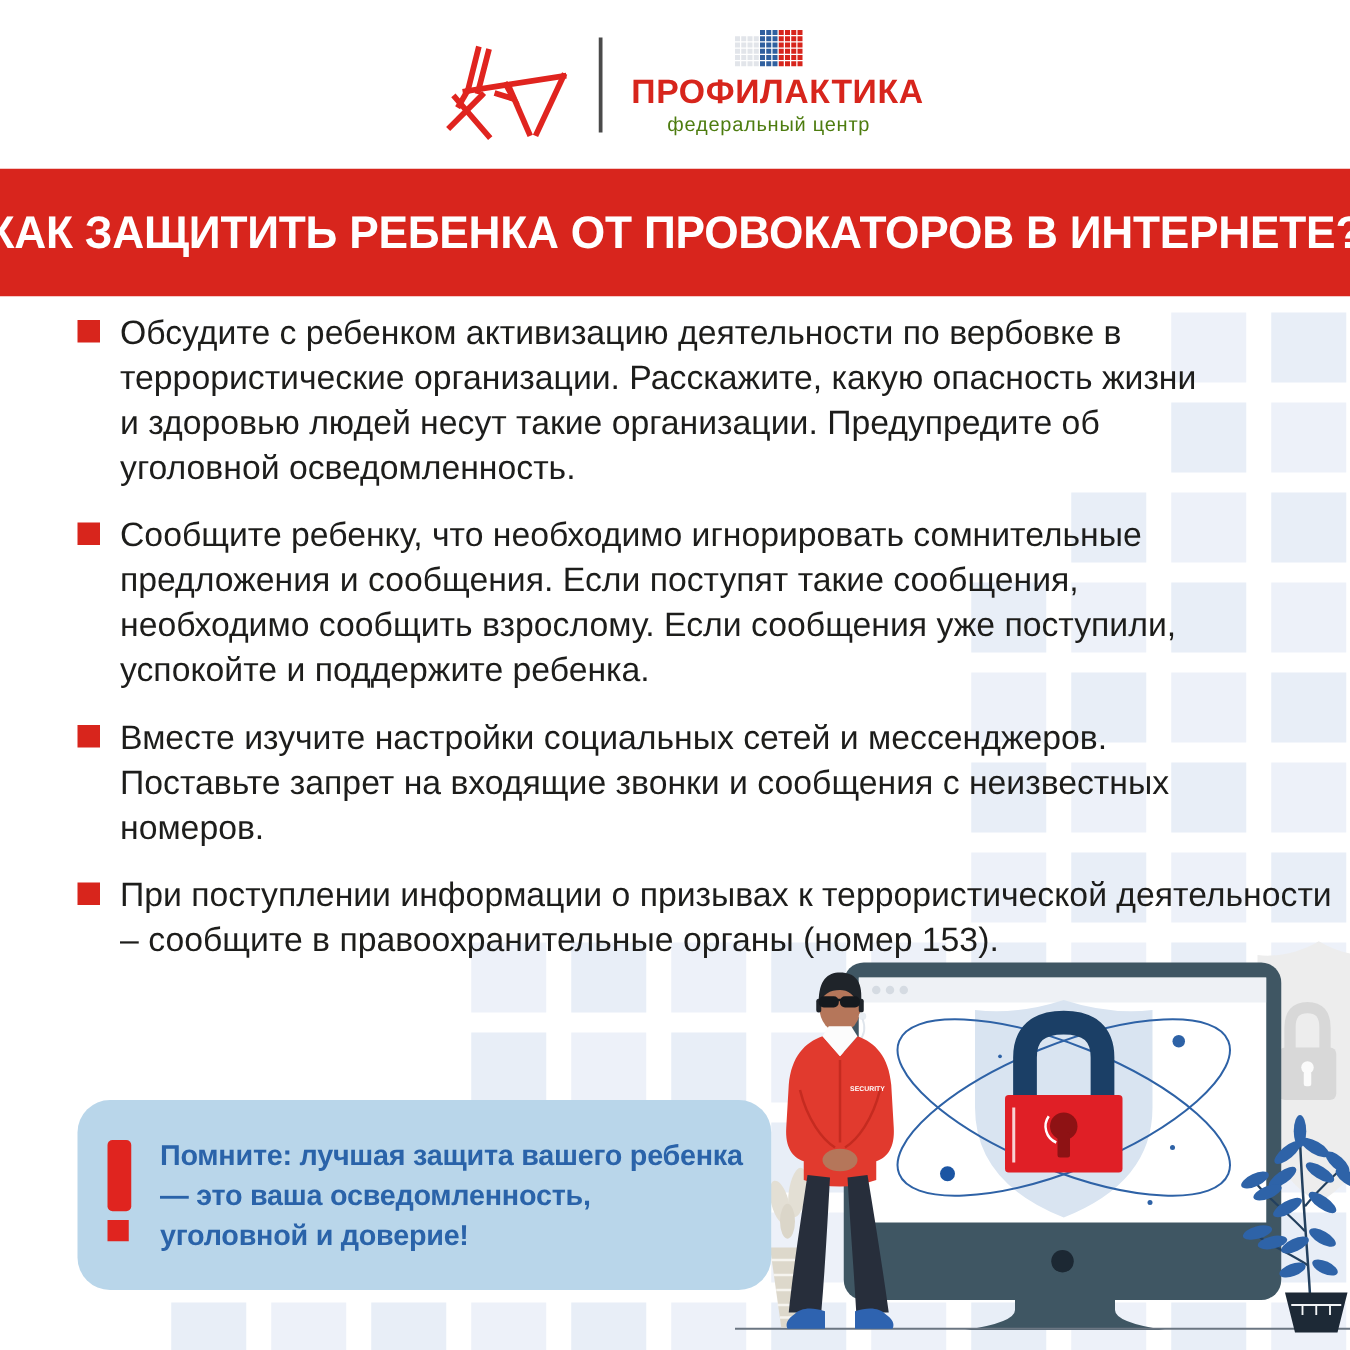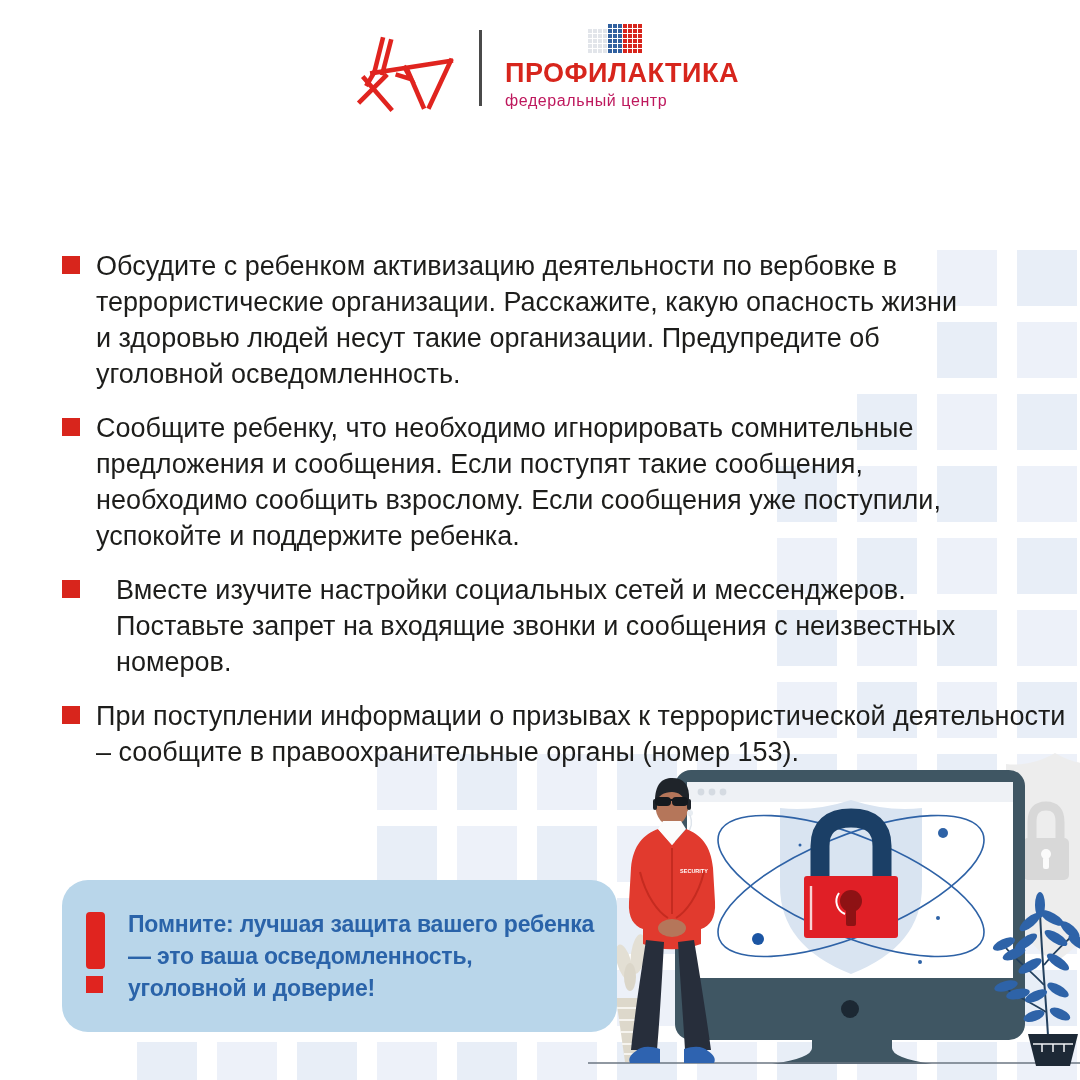--- a/index.html
+++ b/index.html
@@ -8,41 +8,41 @@
   .page{position:relative;width:1080px;height:1080px;background:#fff;}
 
   
   .bg-grid{position:absolute;inset:0;z-index:1;}
   .sq{position:absolute;width:60px;height:56px;background:#e8eef7;}
 
   
   .header{position:absolute;left:0;top:0;width:1080px;height:135px;background:#fff;z-index:5;}
   .chair-logo{position:absolute;left:352px;top:24px;width:112px;height:94px;}
   .logo-divider{position:absolute;left:479px;top:30px;width:3px;height:76px;background:#4a4a4a;}
-  .brand{position:absolute;left:505px;top:24px;width:220px;text-align:left;}
+  .brand{position:absolute;left:505px;top:24px;width:220px;text-align:center;}
   .pixel-grid{display:grid;grid-template-columns:repeat(11,4px);grid-auto-rows:4px;gap:1px;
               width:54px;margin:0 auto 7px auto;}
   .pixel-grid i{display:block;}
   .brand-title{color:#d7251c;font-weight:bold;font-size:27px;letter-spacing:.5px;line-height:1;}
-  .brand-sub{color:#be185d;font-size:16px;letter-spacing:.6px;margin-top:5px;}
+  .brand-sub{color:#4d7c0f;font-size:16px;letter-spacing:.6px;margin-top:5px;}
 
   
   .banner{position:absolute;left:0;top:135px;width:1080px;height:102px;background:#d8251d;
           z-index:5;display:flex;align-items:center;justify-content:center;}
   .banner-title{color:#fff;font-weight:800;font-size:36.5px;white-space:nowrap;
                 display:inline-block;transform:scaleX(.97);letter-spacing:-.2px;}
 
   
   .tips{position:absolute;left:62px;top:248px;z-index:5;}
   .tip{display:flex;align-items:flex-start;margin-bottom:18px;}
   .tip-bullet{flex:0 0 18px;width:18px;height:18px;background:#d8251c;margin:8px 16px 0 0;}
   .tip-text{font-size:27px;line-height:36px;color:#1d1d1b;}
   .tip:nth-child(1) .tip-text{max-width:862px;}
   .tip:nth-child(2) .tip-text{max-width:900px;}
-  .tip:nth-child(3) .tip-text{max-width:920px;margin-left:20px;}
+  .tip:nth-child(3) .tip-text{max-width:920px;}
   .tip:nth-child(4) .tip-text{max-width:980px;}
 
   
   .note{position:absolute;left:62px;top:880px;width:555px;height:152px;background:#b9d6ea;
         border-radius:26px;z-index:6;}
   .note-icon{position:absolute;left:24px;top:32px;width:20px;}
   .note-icon .bar{width:19px;height:57px;background:#e0241f;border-radius:4px;}
   .note-icon .dot{width:17px;height:17px;background:#e0241f;margin-top:7px;}
   .note-text{position:absolute;left:66px;top:28px;width:468px;color:#2a63a9;
              font-weight:bold;font-size:23px;line-height:32px;letter-spacing:-.2px;}
@@ -212,20 +212,23 @@
           <i style="background: rgb(215, 37, 28);"></i>
           <i style="background: rgb(215, 37, 28);"></i>
           <i style="background: rgb(215, 37, 28);"></i>
           <i style="background: rgb(215, 37, 28);"></i>
         </div>
       <div class="brand-title">ПРОФИЛАКТИКА</div>
       <div class="brand-sub">федеральный центр</div>
     </div>
   </div>
 
+  <div class="banner">
+    <span class="banner-title">КАК ЗАЩИТИТЬ РЕБЕНКА ОТ ПРОВОКАТОРОВ В ИНТЕРНЕТЕ?</span>
+  </div>
 
   <div class="tips">
     <div class="tip">
       <span class="tip-bullet"></span>
       <span class="tip-text">Обсудите с ребенком активизацию деятельности по вербовке в террористические организации. Расскажите, какую опасность жизни и здоровью людей несут такие организации. Предупредите об уголовной осведомленность.</span>
     </div>
     <div class="tip">
       <span class="tip-bullet"></span>
       <span class="tip-text">Сообщите ребенку, что необходимо игнорировать сомнительные предложения и сообщения. Если поступят такие сообщения, необходимо сообщить взрослому. Если сообщения уже поступили, успокойте и поддержите ребенка.</span>
     </div>

